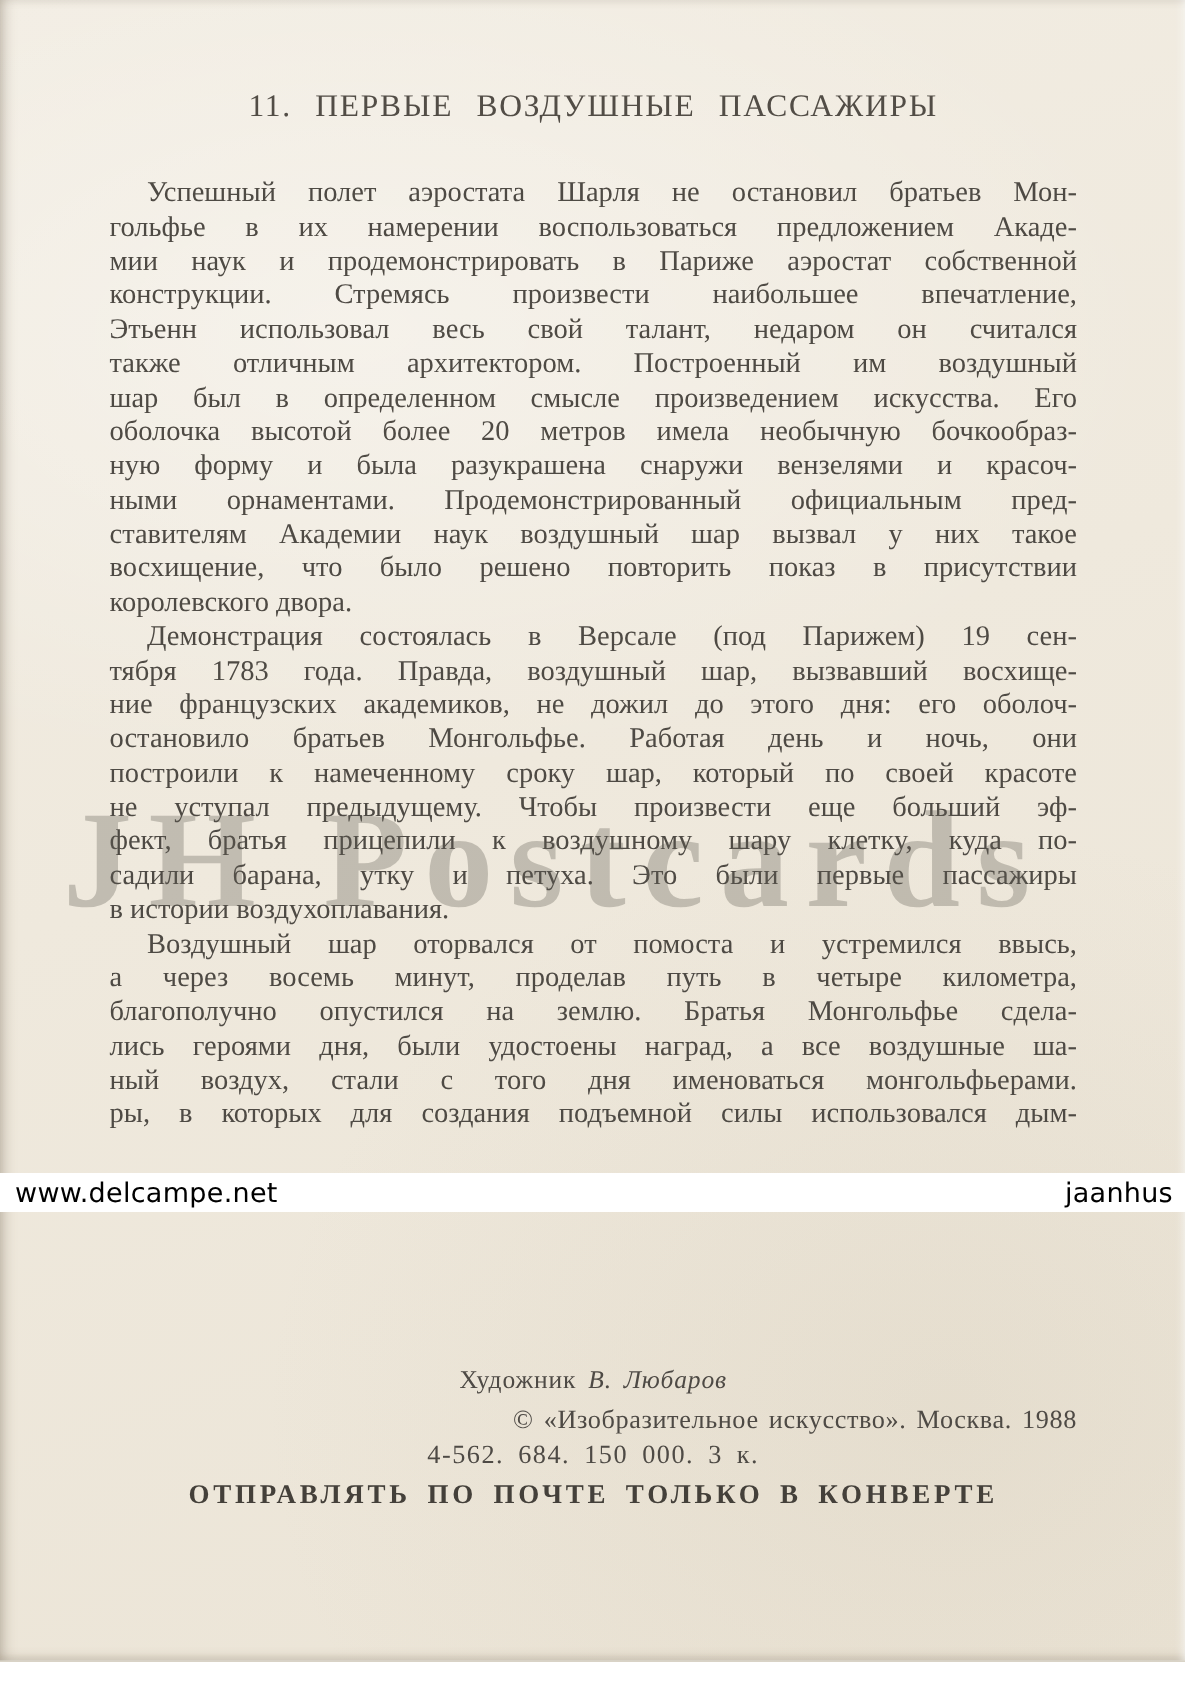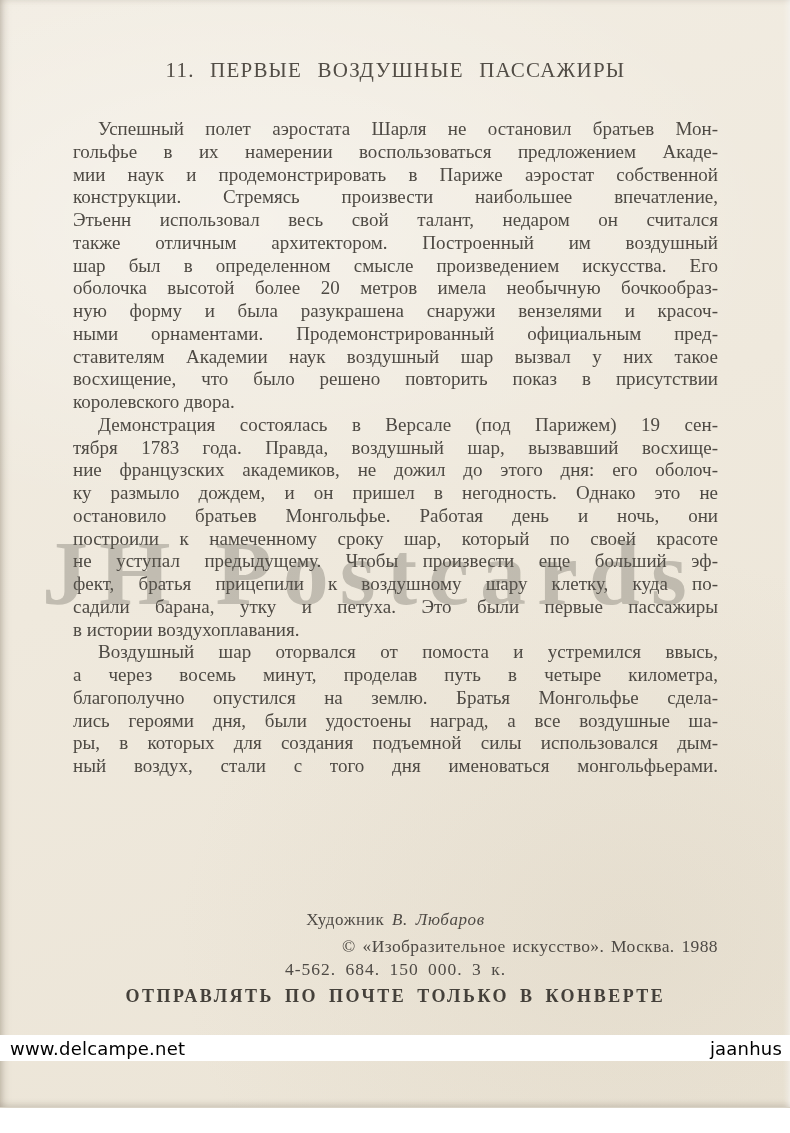--- a/index.html
+++ b/index.html
@@ -7,21 +7,21 @@
     padding: 0;
     width: 790px;
     height: 1133px;
     background: #ffffff;
     overflow: hidden;
     font-family: "Liberation Serif", "DejaVu Serif", serif;
   }
   .page {
     position: relative;
     width: 790px;
-    height: 1061px;
+    height: 808px;
     background: #ffffff;
     border-radius: 16px;
   }
   
   .card {
     position: absolute;
     left: 0; top: 0;
     width: 790px;
     height: 1107px;
     background:
@@ -147,34 +147,33 @@
       <div class="tline">оболочка высотой более 20 метров имела необычную бочкообраз-</div>
       <div class="tline">ную форму и была разукрашена снаружи вензелями и красоч-</div>
       <div class="tline">ными орнаментами. Продемонстрированный официальным пред-</div>
       <div class="tline">ставителям Академии наук воздушный шар вызвал у них такое</div>
       <div class="tline">восхищение, что было решено повторить показ в присутствии</div>
       <div class="tline short">королевского двора.</div>
 
       <div class="tline indent">Демонстрация состоялась в Версале (под Парижем) 19 сен-</div>
       <div class="tline">тября 1783 года. Правда, воздушный шар, вызвавший восхище-</div>
       <div class="tline">ние французских академиков, не дожил до этого дня: его оболоч-</div>
-      <div class="tline">ку размыло дождем, и он пришел в негодность. Однако это не</div>
       <div class="tline">остановило братьев Монгольфье. Работая день и ночь, они</div>
       <div class="tline">построили к намеченному сроку шар, который по своей красоте</div>
       <div class="tline">не уступал предыдущему. Чтобы произвести еще больший эф-</div>
       <div class="tline">фект, братья прицепили к воздушному шару клетку, куда по-</div>
       <div class="tline">садили барана, утку и петуха. Это были первые пассажиры</div>
       <div class="tline short">в истории воздухоплавания.</div>
 
       <div class="tline indent">Воздушный шар оторвался от помоста и устремился ввысь,</div>
       <div class="tline">а через восемь минут, проделав путь в четыре километра,</div>
       <div class="tline">благополучно опустился на землю. Братья Монгольфье сдела-</div>
       <div class="tline">лись героями дня, были удостоены наград, а все воздушные ша-</div>
+      <div class="tline">ный воздух, стали с того дня именоваться монгольфьерами.</div>
       <div class="tline">ры, в которых для создания подъемной силы использовался дым-</div>
-      <div class="tline">ный воздух, стали с того дня именоваться монгольфьерами.</div>
     </div>
 
     <div class="watermark">JH Postcards</div>
 
     <div class="credits">
       <div class="artist-line">
         <span>Художник</span>
         <span class="artist-name">В. Любаров</span>
       </div>
       <div class="copyright-line">© «Изобразительное искусство». Москва. 1988</div>

